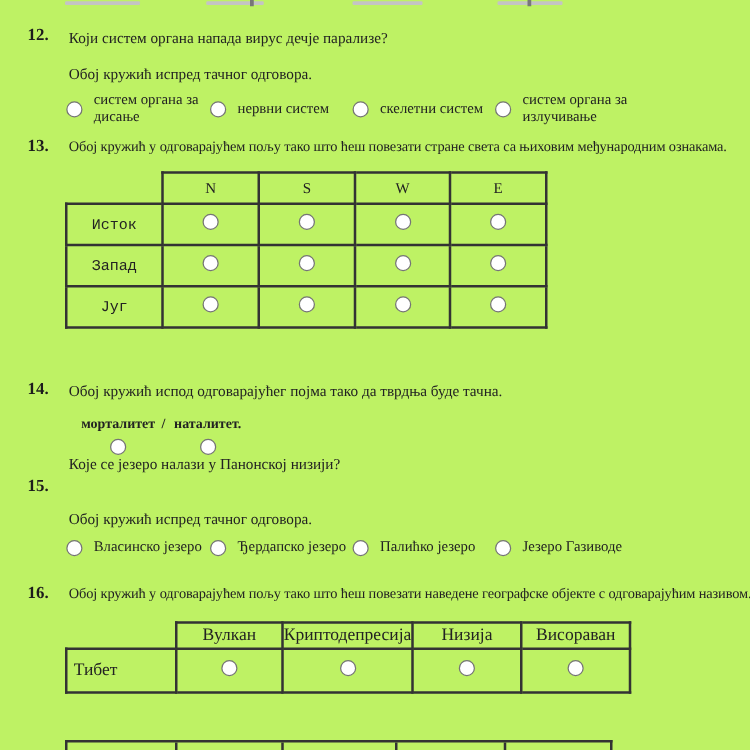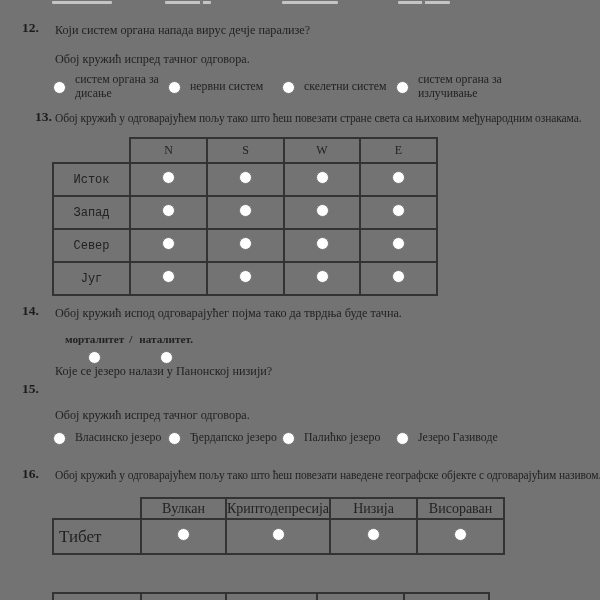--- a/index.html
+++ b/index.html
@@ -1,19 +1,19 @@
 <!DOCTYPE html>
 <html><head>
 <meta charset="utf-8">
 <style>
   html,body{margin:0;padding:0;background:#e8e8e8;}
   .page{
     position:relative;
     width:600px;height:600px;
-    background:#737373;
+    background:#bef264;
     overflow:hidden;
     font-family:"Liberation Serif","DejaVu Serif",serif;
     color:#222222;
   }
   .abs{position:absolute;}
   .qnum{font-weight:bold;font-size:13.5px;color:#1c1c1c;}
   .qtext{font-size:12.2px;white-space:nowrap;}
   .qtext.long{font-size:11.5px;letter-spacing:-0.1px;}
   .instr{font-size:12.2px;white-space:nowrap;}
 
@@ -32,21 +32,21 @@
   
   table.grid{border-collapse:collapse;table-layout:fixed;}
   table.grid td{border:2px solid #333333;vertical-align:middle;text-align:center;padding:0;}
   table.grid td.blank{border:none;background:transparent;}
   .t13 td{font-size:12px;}
   .t13 tr.hr td{height:23px;}
   .t13 tr.dr td{height:31px;font-family:Liberation Mono, monospace;}
   .t16 td{font-size:14px;}
   .t16 tr.hr td{height:19px;}
   .t16 tr.dr td{height:33px;}
-  .t16 td.rl{text-align:left;padding-left:5px;font-size:17px;}
+  .t16 td.rl{text-align:left;padding-left:5px;font-size:14px;}
 
   
   .cutrow{
     position:absolute;left:52px;top:592px;width:438px;height:10px;
     border:2px solid #333333;border-bottom:none;box-sizing:border-box;
   }
   .cutrow .vdiv{position:absolute;top:0;width:2px;height:100%;background:#333333;}
 
   
   .frag{position:absolute;top:1px;height:3px;background:#c4c4c4;border-radius:1px;}
@@ -86,21 +86,21 @@
   </div>
   <div class="opt" style="left:282px;top:72px;height:30px;">
     <span class="circle"></span>
     <span class="opt-label">скелетни систем</span>
   </div>
   <div class="opt" style="left:396px;top:72px;height:30px;">
     <span class="circle"></span>
     <span class="opt-label wrap">систем органа за излучивање</span>
   </div>
 
-  <div class="abs qnum" style="left:35px;top:109px;text-align:right;">13.</div>
+  <div class="abs qnum" style="left:22px;top:109px;text-align:right;">13.</div>
   <div class="abs qtext long" style="left:55px;top:112px;">Обој кружић у одговарајућем пољу тако што ћеш повезати стране света са њиховим међународним ознакама.</div>
 
   <table class="grid t13 abs" style="left:52px;top:137px;">
     <colgroup>
         <col style="width:77px">
         <col style="width:77px">
         <col style="width:77px">
         <col style="width:76px">
         <col style="width:77px">
       </colgroup>
@@ -114,27 +114,20 @@
       </tr>
       <tr class="dr">
         <td>Исток</td>
         <td><span class="circle"></span></td>
         <td><span class="circle"></span></td>
         <td><span class="circle"></span></td>
         <td><span class="circle"></span></td>
       </tr>
       <tr class="dr">
         <td>Запад</td>
-        <td><span class="circle"></span></td>
-        <td><span class="circle"></span></td>
-        <td><span class="circle"></span></td>
-        <td><span class="circle"></span></td>
-      </tr>
-      <tr class="dr">
-        <td>Север</td>
         <td><span class="circle"></span></td>
         <td><span class="circle"></span></td>
         <td><span class="circle"></span></td>
         <td><span class="circle"></span></td>
       </tr>
       <tr class="dr">
         <td>Југ</td>
         <td><span class="circle"></span></td>
         <td><span class="circle"></span></td>
         <td><span class="circle"></span></td>

